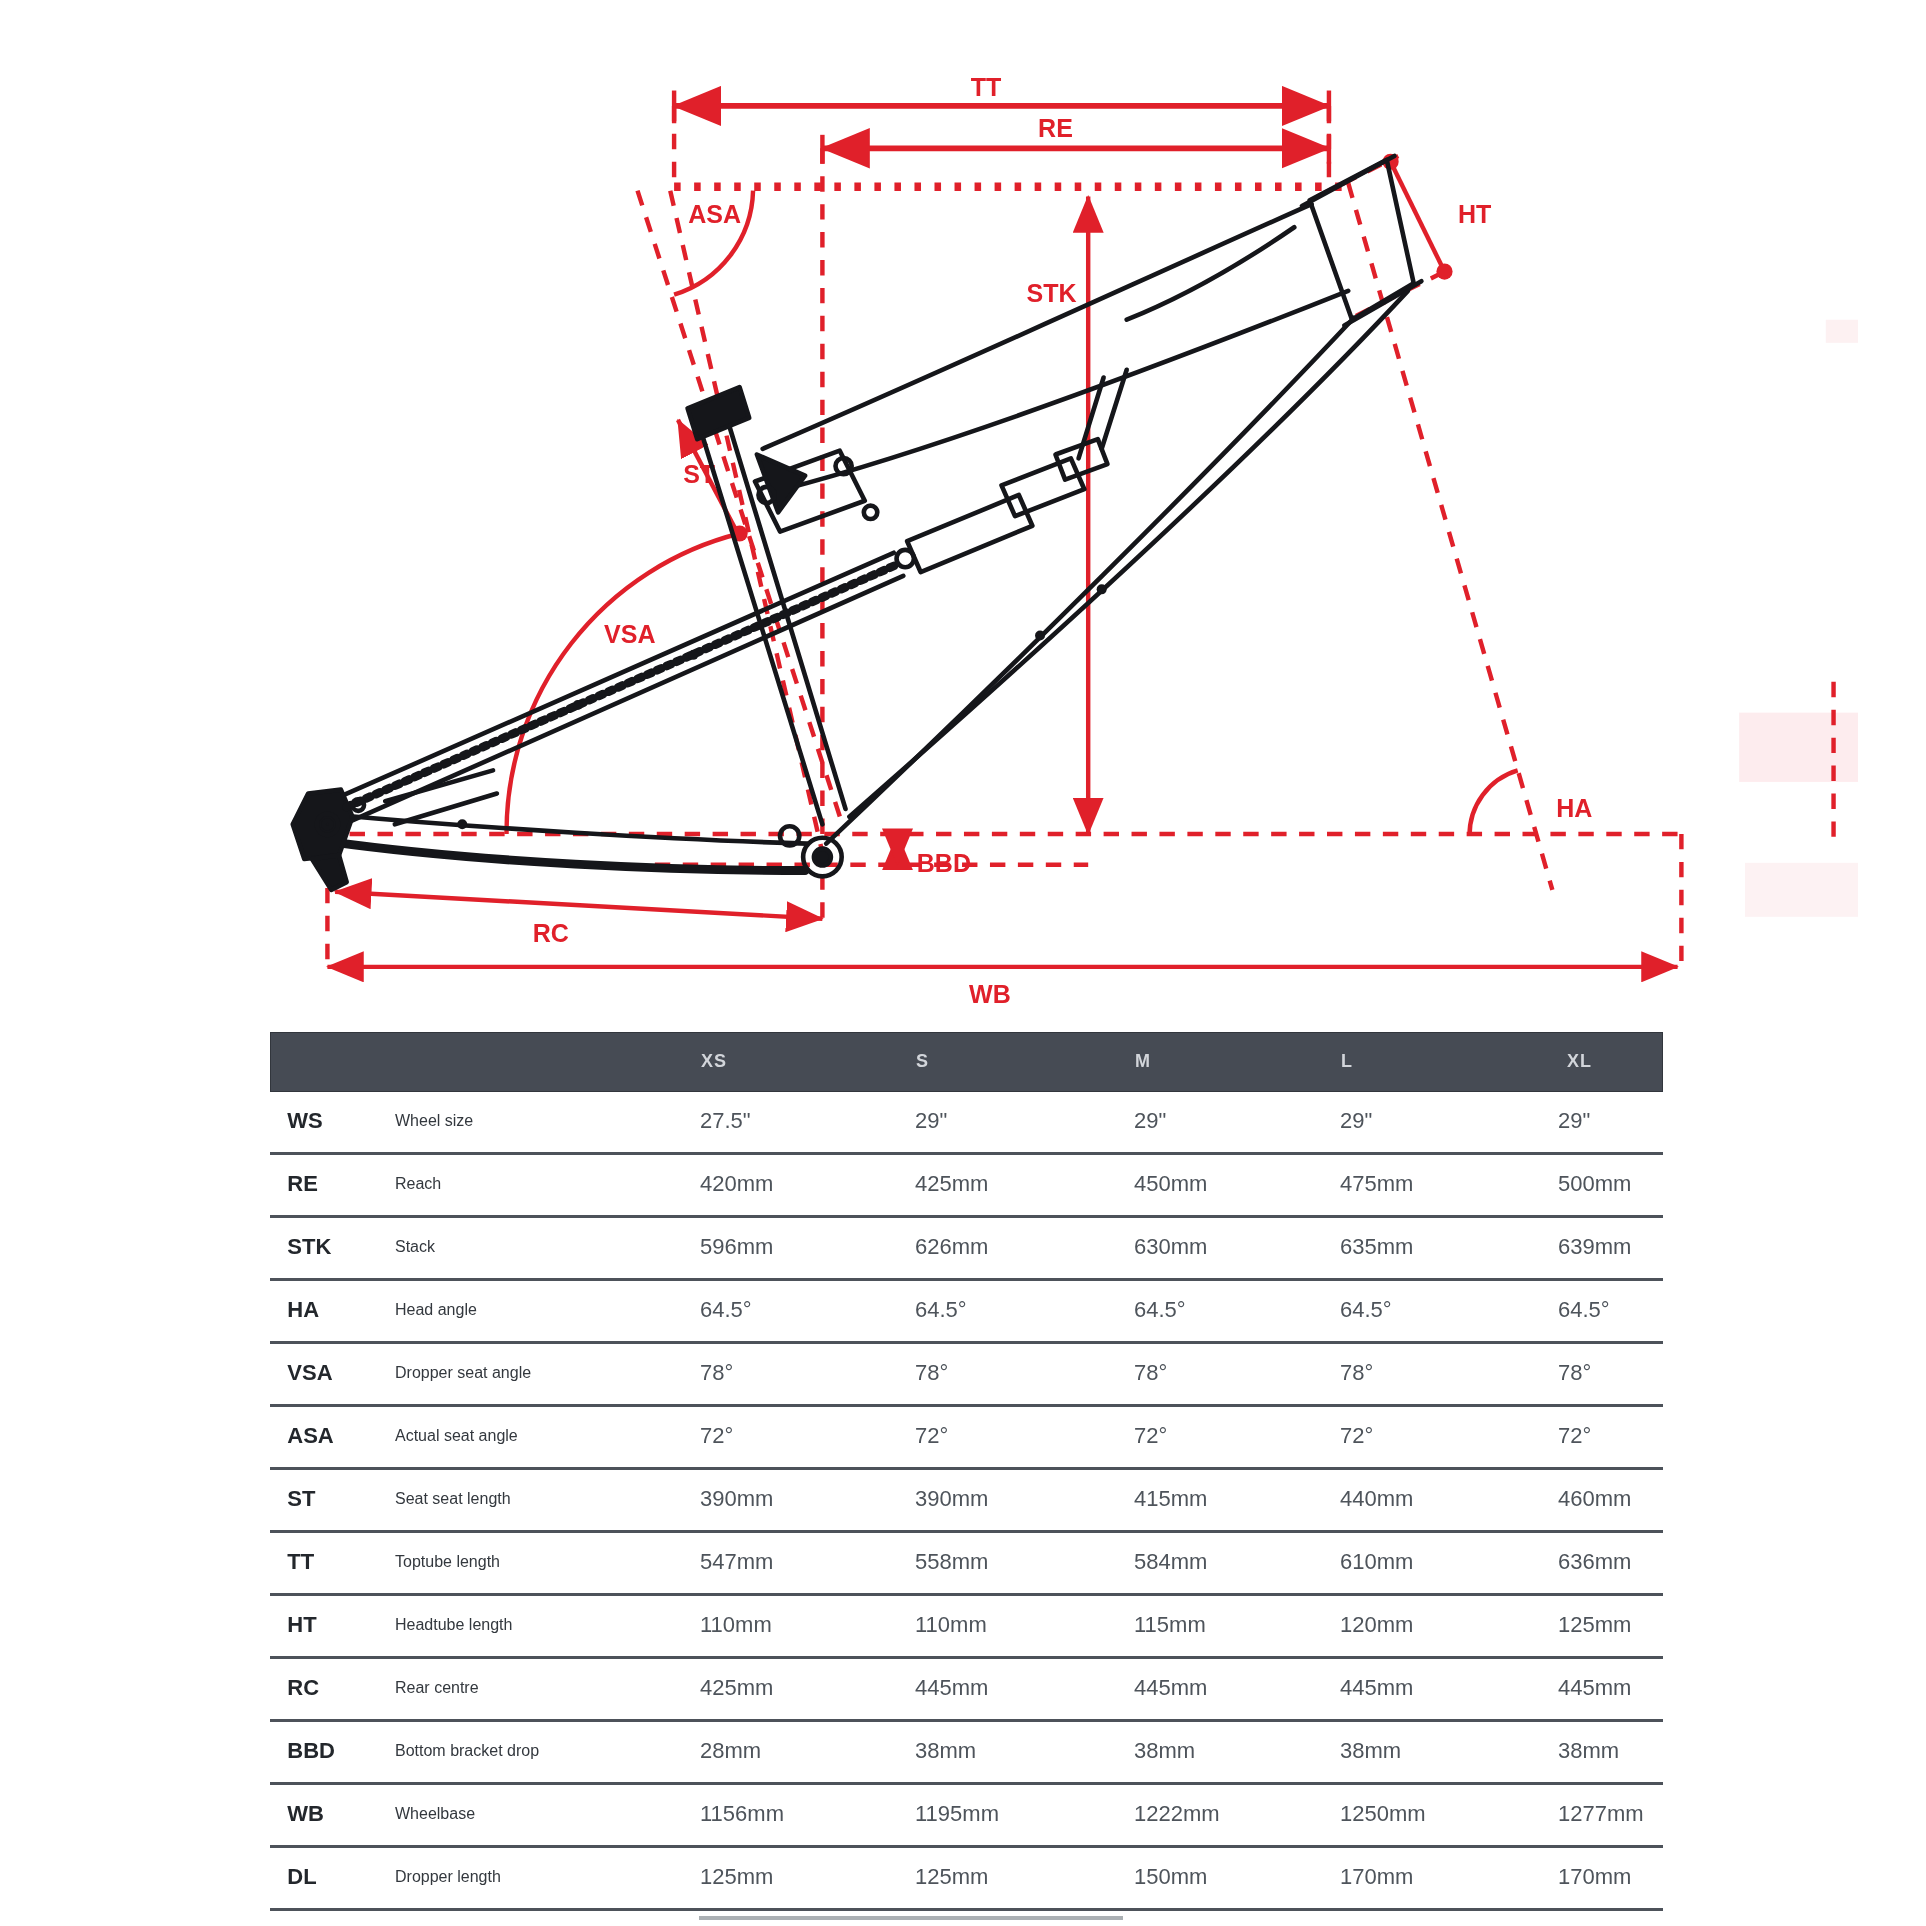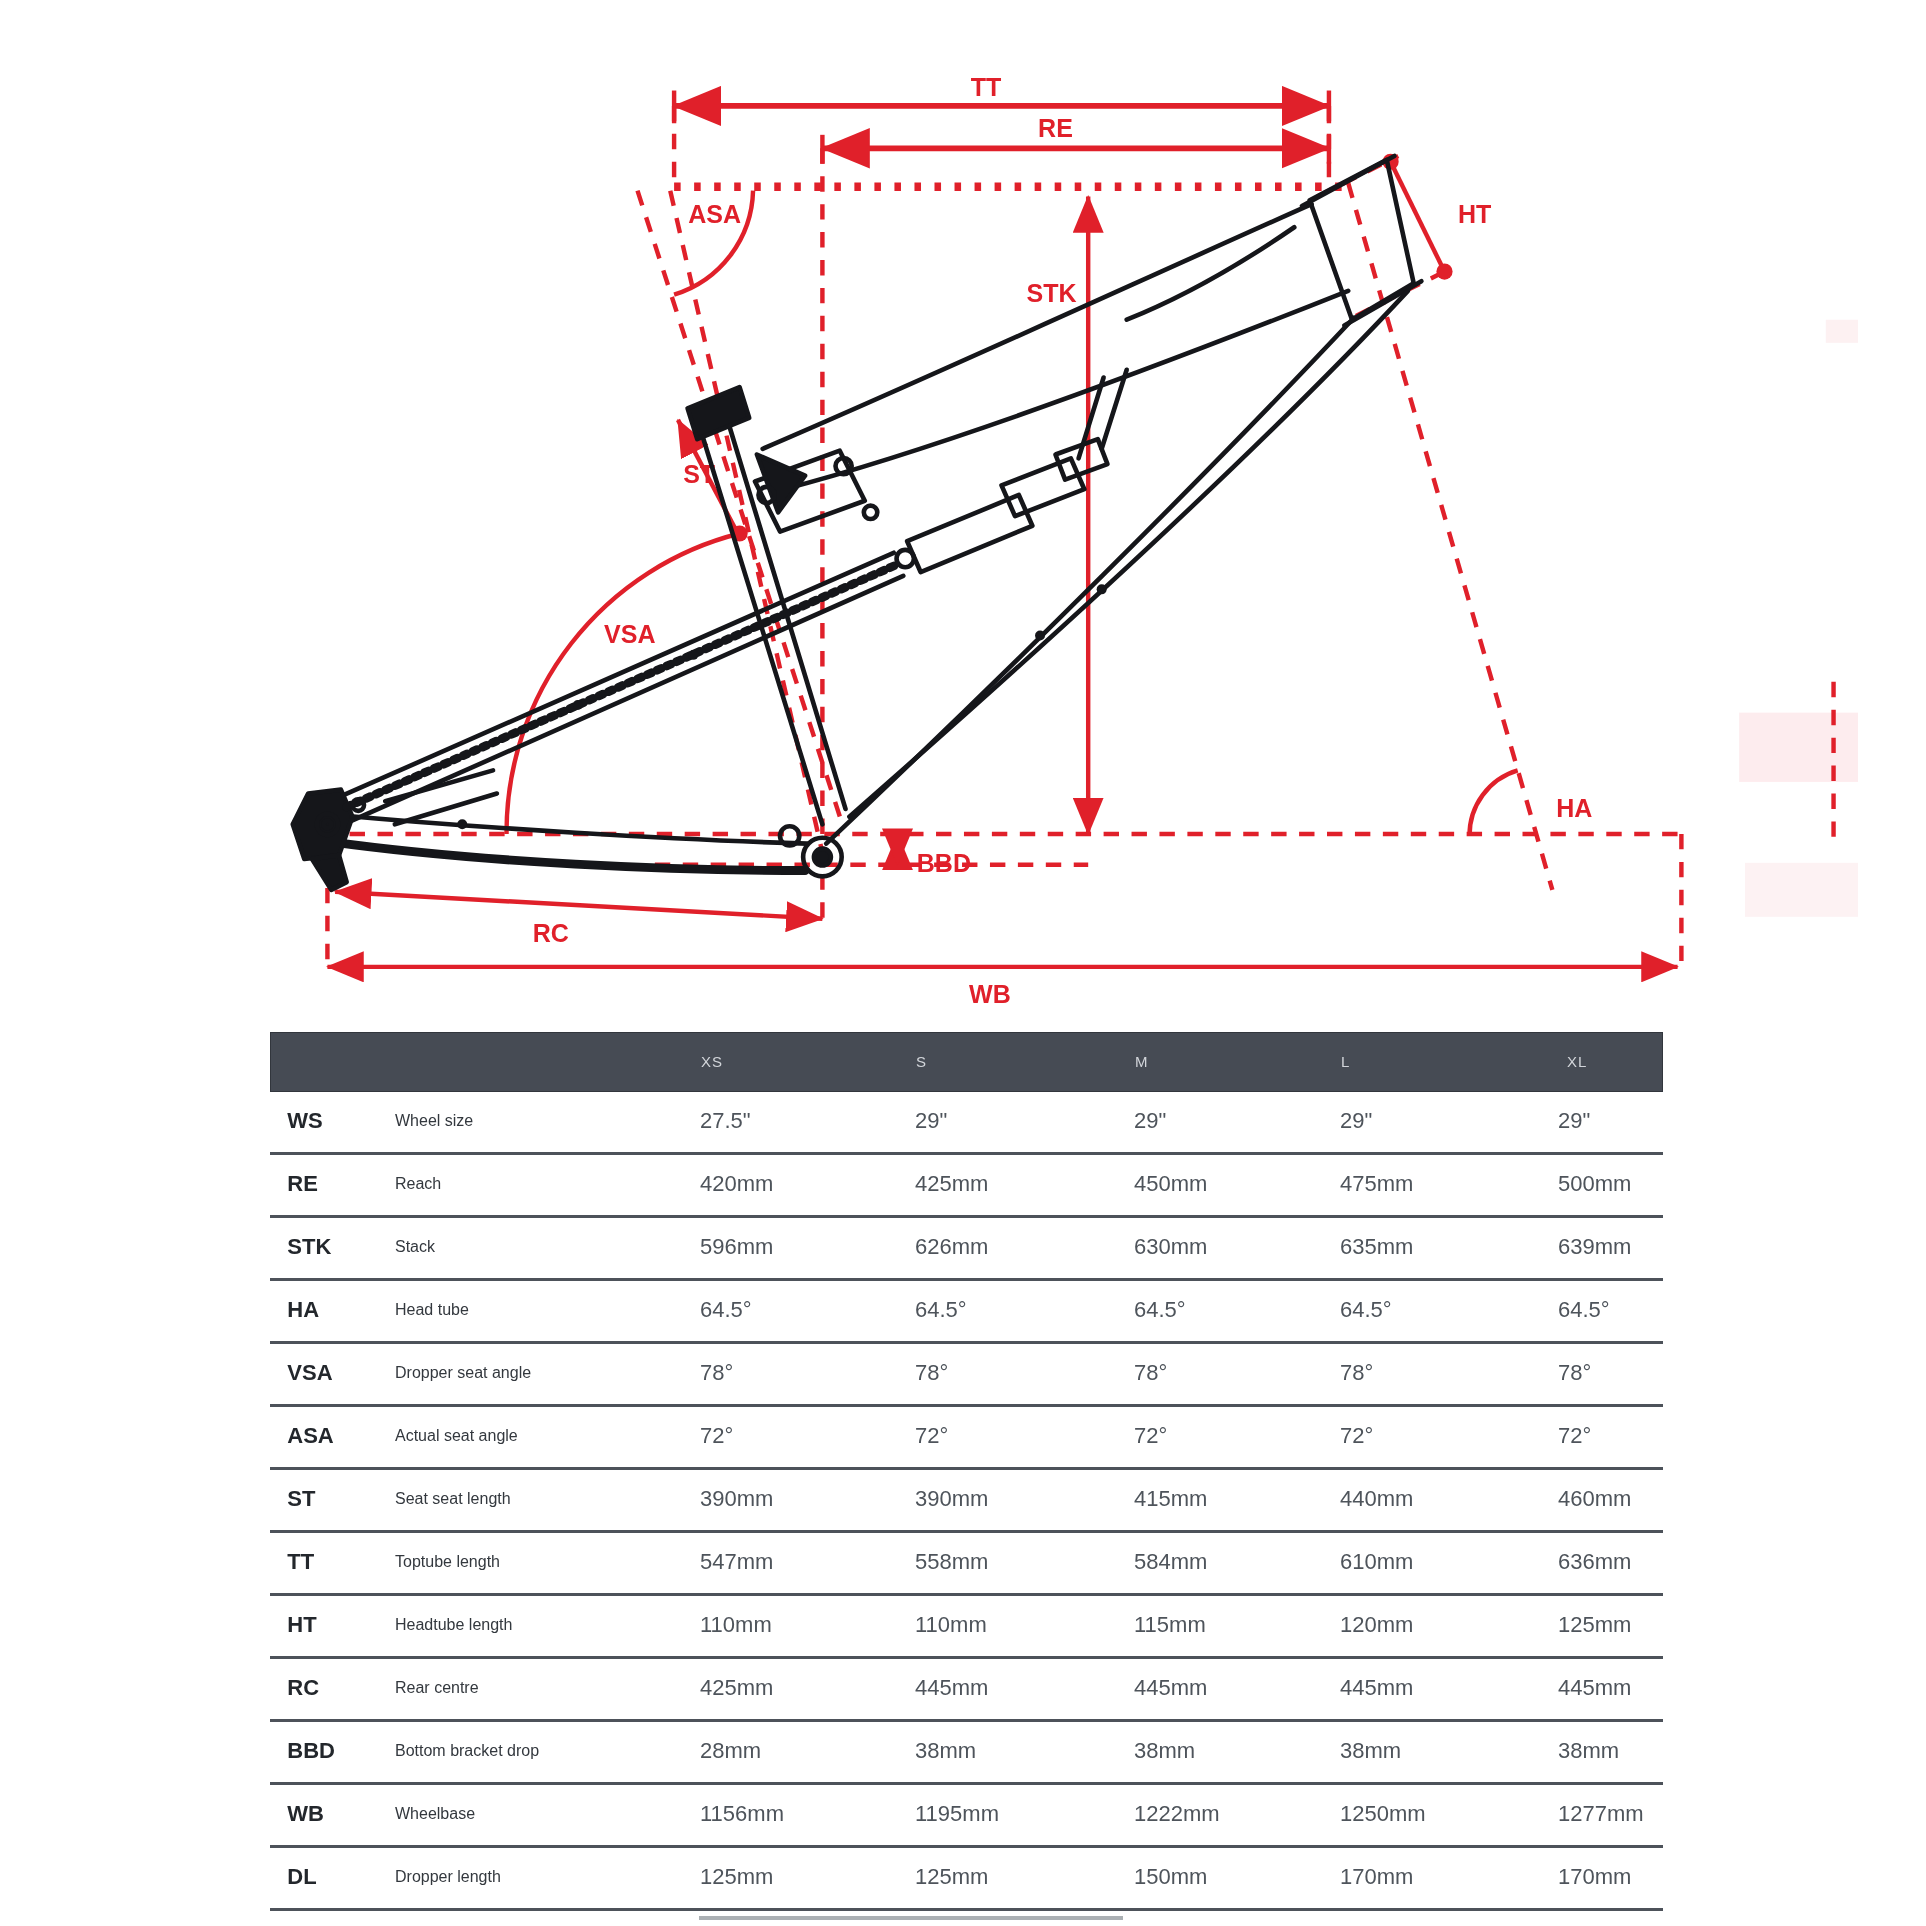--- a/index.html
+++ b/index.html
@@ -3,21 +3,21 @@
 <meta charset="utf-8">
 <style>
   html,body{margin:0;padding:0;background:#ffffff;}
   #stage{position:relative;width:1858px;height:1926px;background:#ffffff;overflow:hidden;
          font-family:"Liberation Sans", sans-serif;}
   #geo-svg{position:absolute;left:0;top:0;}
   
   #geo-table{position:absolute;left:270px;top:1032px;width:1393px;}
   .t-head{position:relative;height:58px;background:#464b54;border:1.4px solid #32363d;}
   .t-head span{position:absolute;top:50%;transform:translateY(-52%);
-               font-size:15px;letter-spacing:1px;color:#d2d5da;font-weight:400;}
+               font-size:18px;letter-spacing:1px;color:#d2d5da;font-weight:700;}
   .t-row{position:relative;height:60px;border-bottom:3.9px solid #4d525a;}
   .t-row span{position:absolute;top:50%;transform:translateY(-54%);white-space:nowrap;}
   .c-abbr{left:17.3px;font-weight:700;font-size:22px;color:#23272c;}
   .c-name{left:125px;font-size:16px;color:#33383e;}
   .c-v0{left:430px;}  .c-v1{left:645px;} .c-v2{left:864px;}
   .c-v3{left:1070px;} .c-v4{left:1288px;}
   .c-val{font-size:22px;color:#4e545b;}
   .h-v0{left:430px;} .h-v1{left:645px;} .h-v2{left:864px;}
   .h-v3{left:1070px;} .h-v4{left:1296px;}
   
@@ -214,21 +214,21 @@
       <span class="c-name">Stack</span>
       <span class="c-val c-v0">596mm</span>
       <span class="c-val c-v1">626mm</span>
       <span class="c-val c-v2">630mm</span>
       <span class="c-val c-v3">635mm</span>
       <span class="c-val c-v4">639mm</span>
     </div>
 
     <div class="t-row">
       <span class="c-abbr">HA</span>
-      <span class="c-name">Head tube</span>
+      <span class="c-name">Head angle</span>
       <span class="c-val c-v0">64.5°</span>
       <span class="c-val c-v1">64.5°</span>
       <span class="c-val c-v2">64.5°</span>
       <span class="c-val c-v3">64.5°</span>
       <span class="c-val c-v4">64.5°</span>
     </div>
 
     <div class="t-row">
       <span class="c-abbr">VSA</span>
       <span class="c-name">Dropper seat angle</span>

